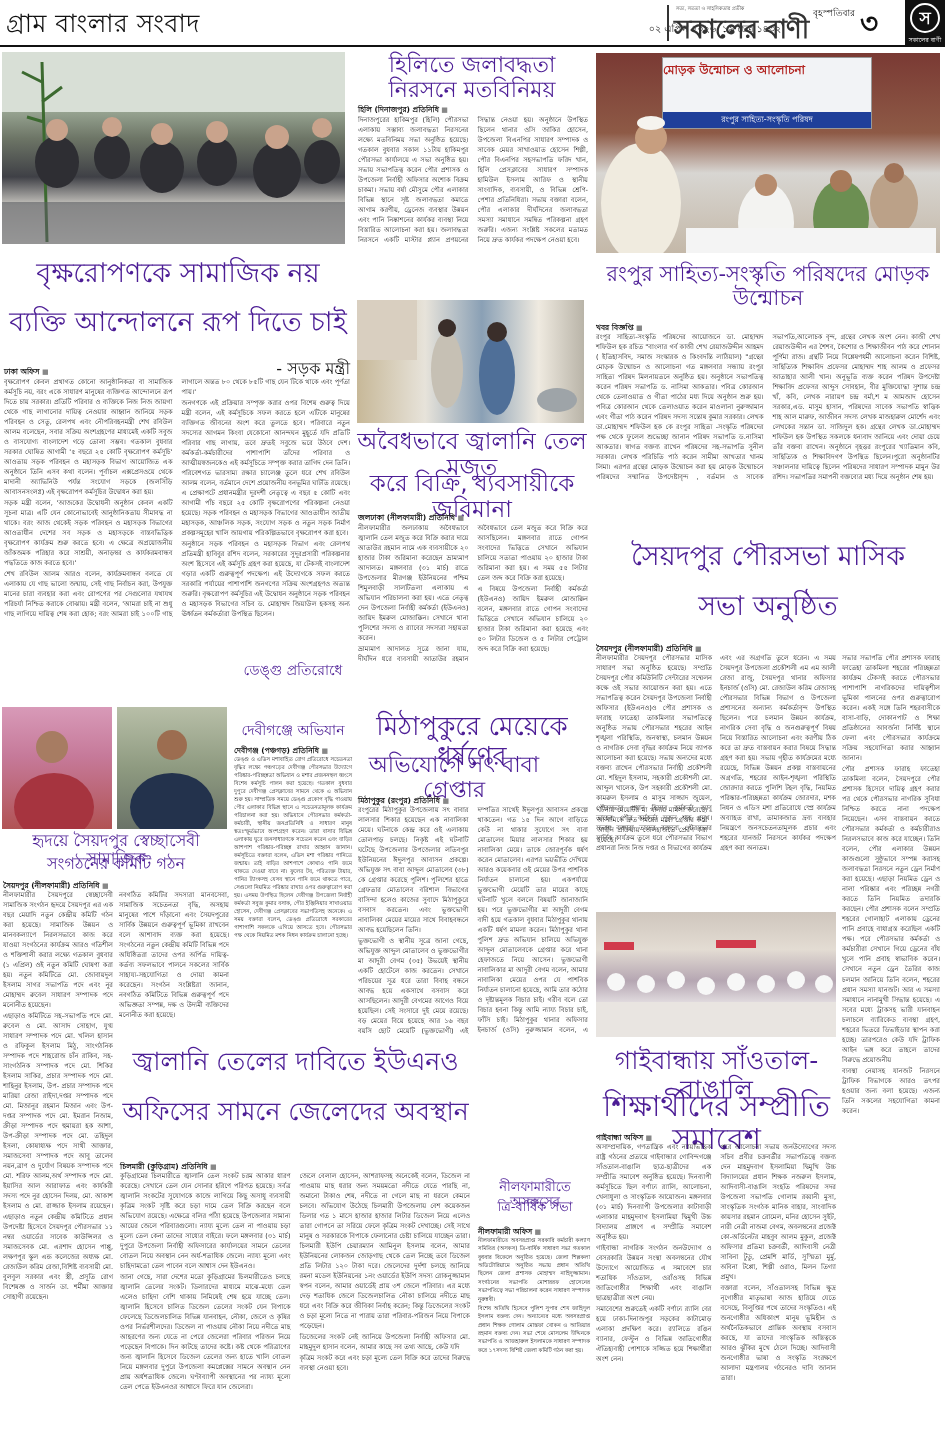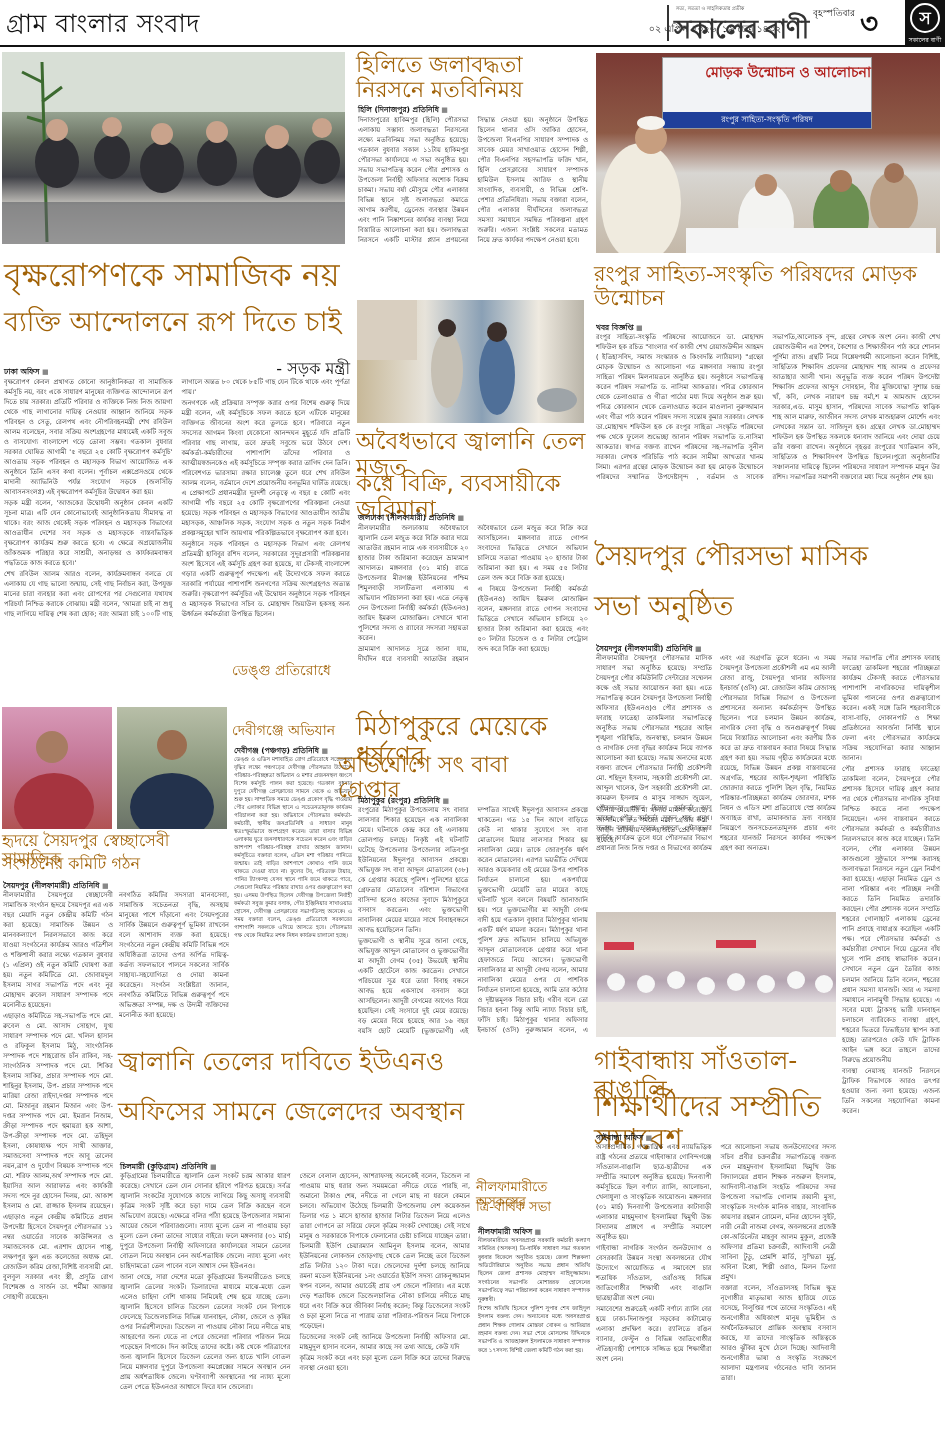--- a/index.html
+++ b/index.html
@@ -7,21 +7,21 @@
 body{font-family:"DejaVu Sans",sans-serif;color:#111;position:relative}
 .abs{position:absolute}
 .hdr{left:0;top:0;width:945px;height:47px;border-bottom:2px solid #111}
 .section-title{left:6px;top:4px;font-size:25px;font-family:"DejaVu Serif",serif;letter-spacing:0.5px}
 .day{left:795px;top:6px;font-size:9px;width:60px;text-align:right}
 .date{left:575px;top:22px;font-size:9.5px;width:280px;text-align:center}
 .black-box{left:905px;top:0;width:40px;height:46px;background:#111}
 .circle{left:910px;top:3px;width:30px;height:30px;border-radius:50%;border:2px solid #fff;color:#fff;font-size:17px;font-weight:bold;text-align:center;line-height:26px}
 .small-brand{left:906px;top:35px;font-size:6px;color:#fff;width:38px;text-align:center}
 .img{overflow:hidden}
-.headline{font-family:"DejaVu Sans",sans-serif;font-weight:normal;text-align:left;line-height:1.15;color:#a16207}
+.headline{font-family:"DejaVu Sans",sans-serif;font-weight:normal;text-align:center;line-height:1.15;color:#4c1d95}
 .byline{font-size:7.5px;font-weight:bold}
 .byline::after{content:" ■";color:#888;font-size:7px}
 .body{font-size:6.6px;line-height:1.52;text-align:justify;color:#222}
 .cols2{column-count:2;column-gap:9px}
 .body p{margin-bottom:1px}
 .author{font-size:16px;text-align:right}
 </style>
 </head>
 <body>
 
@@ -53,21 +53,21 @@
       <circle cx="55" cy="78" r="11"></circle>
         <circle cx="110" cy="75" r="10"></circle>
         <circle cx="160" cy="82" r="11"></circle>
         <circle cx="215" cy="80" r="11"></circle>
         <circle cx="275" cy="85" r="12"></circle>
         <circle cx="320" cy="76" r="10"></circle>
     </g>
     <rect x="0" y="150" width="343" height="42" fill="#5b5d63" opacity="0.6"></rect>
   </svg>
 </div>
-<div class="abs headline" style="left:4px;top:257px;width:348px;font-size:32px">বৃক্ষরোপণকে সামাজিক নয়</div>
+<div class="abs headline" style="left:4px;top:257px;width:348px;font-size:27px">বৃক্ষরোপণকে সামাজিক নয়</div>
 <div class="abs headline" style="left:4px;top:306px;width:348px;font-size:27px">ব্যক্তি আন্দোলনে রূপ দিতে চাই</div>
 <div class="abs author" style="left:200px;top:356px;width:150px">- সড়ক মন্ত্রী</div>
 <div class="abs byline" style="left:4px;top:366px">ঢাকা অফিস</div>
 <div class="abs body cols2" style="left:4px;top:377px;width:346px;height:320px">
   <p>বৃক্ষরোপণ কেবল প্রথাগত কোনো আনুষ্ঠানিকতা বা সামাজিক কর্মসূচি নয়, বরং একে সাধারণ মানুষের ব্যক্তিগত আন্দোলনে রূপ দিতে চায় সরকার। প্রতিটি পরিবার ও ব্যক্তিকে নিজ নিজ জায়গা থেকে গাছ লাগানোর দায়িত্ব নেওয়ার আহ্বান জানিয়ে সড়ক পরিবহন ও সেতু, রেলপথ এবং নৌপরিবহনমন্ত্রী শেখ রবিউল আলম বলেছেন, সবার সক্রিয় অংশগ্রহণের মাধ্যমেই একটি সবুজ ও বাসযোগ্য বাংলাদেশ গড়ে তোলা সম্ভব। গতকাল বুধবার সরকার ঘোষিত আগামী '৫ বছরে ২৫ কোটি বৃক্ষরোপণ কর্মসূচি' আওতায় সড়ক পরিবহন ও মহাসড়ক বিভাগ আয়োজিত এক অনুষ্ঠানে তিনি এসব কথা বলেন। পূর্বাচল এক্সপ্রেসওয়ে থেকে মাদানী অ্যাভিনিউ পর্যন্ত সংযোগ সড়কে (জলসিঁড়ি আবাসনসংলগ্ন) এই বৃক্ষরোপণ কর্মসূচির উদ্বোধন করা হয়।</p>
   <p>সড়ক মন্ত্রী বলেন, 'আজকের উদ্বোধনী অনুষ্ঠান কেবল একটি সূচনা মাত্র। এটি যেন কোনোভাবেই আনুষ্ঠানিকতায় সীমাবদ্ধ না থাকে। বরং আজ থেকেই সড়ক পরিবহন ও মহাসড়ক বিভাগের আওতাধীন দেশের সব সড়ক ও মহাসড়কে বাস্তবভিত্তিক বৃক্ষরোপণ কার্যক্রম শুরু করতে হবে। এ ক্ষেত্রে অপ্রয়োজনীয় জাঁকজমক পরিহার করে সাশ্রয়ী, অনাড়ম্বর ও কার্যকরমবান্ধব পদ্ধতিতে কাজ করতে হবে।'</p>
   <p>শেখ রবিউল আলম আরও বলেন, কার্যক্রমবান্ধব বলতে যে এলাকায় যে গাছ ভালো জন্মায়, সেই গাছ নির্বাচন করা, উপযুক্ত মানের চারা ব্যবহার করা এবং রোপণের পর সেগুলোর যথাযথ পরিচর্যা নিশ্চিত করাকে বোঝায়। মন্ত্রী বলেন, 'আমরা চাই না শুধু গাছ লাগিয়ে দায়িত্ব শেষ করা হোক; বরং আমরা চাই ১০০টি গাছ লাগালে অন্তত ৮০ থেকে ৮৫টি গাছ যেন টিকে থাকে এবং পূর্ণতা পায়।'</p>
   <p>জনগণকে এই প্রক্রিয়ার সম্পৃক্ত করার ওপর বিশেষ গুরুত্ব দিয়ে মন্ত্রী বলেন, এই কর্মসূচিকে সফল করতে হলে এটিকে মানুষের ব্যক্তিগত জীবনের অংশ করে তুলতে হবে। পরিবারে নতুন সদস্যের আগমন কিংবা যেকোনো আনন্দঘন মুহূর্তে যদি প্রতিটি পরিবার গাছ লাগায়, তবে দ্রুতই সবুজে ভরে উঠবে দেশ। কর্মকর্তা-কর্মচারীদের পাশাপাশি তাঁদের পরিবার ও আত্মীয়স্বজনকেও এই কর্মসূচিতে সম্পৃক্ত করার তাগিদ দেন তিনি। পরিবেশগত ভারসাম্য রক্ষার চ্যালেঞ্জ তুলে ধরে শেখ রবিউল আলম বলেন, বর্তমানে দেশে প্রয়োজনীয় বনভূমির ঘাটতি রয়েছে। এ প্রেক্ষাপটে প্রধানমন্ত্রীর দূরদর্শী নেতৃত্বে এ বছর ৫ কোটি এবং আগামী পাঁচ বছরে ২৫ কোটি বৃক্ষরোপণের পরিকল্পনা নেওয়া হয়েছে। সড়ক পরিবহন ও মহাসড়ক বিভাগের আওতাধীন জাতীয় মহাসড়ক, আঞ্চলিক সড়ক, সংযোগ সড়ক ও নতুন সড়ক নির্মাণ প্রকল্পসমূহের খালি জায়গায় পরিকল্পিতভাবে বৃক্ষরোপণ করা হবে।</p>
   <p>অনুষ্ঠানে সড়ক পরিবহন ও মহাসড়ক বিভাগ এবং রেলপথ প্রতিমন্ত্রী হাবিবুর রশিদ বলেন, সরকারের সুদূরপ্রসারী পরিকল্পনার অংশ হিসেবে এই কর্মসূচি গ্রহণ করা হয়েছে, যা টেকসই বাংলাদেশ গড়ার একটি গুরুত্বপূর্ণ পদক্ষেপ। এই উদ্যোগকে সফল করতে সরকারি পর্যায়ের পাশাপাশি জনগণের সক্রিয় অংশগ্রহণও অত্যন্ত জরুরি। বৃক্ষরোপণ কর্মসূচির এই উদ্বোধন অনুষ্ঠানে সড়ক পরিবহন ও মহাসড়ক বিভাগের সচিব ড. মোহাম্মদ জিয়াউল হকসহ অন্য ঊর্ধ্বতন কর্মকর্তারা উপস্থিত ছিলেন।</p>
 </div>
@@ -92,21 +92,21 @@
 <div class="abs headline" style="left:356px;top:470px;width:232px;font-size:23px">করে বিক্রি, ব্যবসায়ীকে জরিমানা</div>
 <div class="abs byline" style="left:358px;top:512px">জলঢাকা (নীলফামারী) প্রতিনিধি</div>
 <div class="abs body cols2" style="left:358px;top:523px;width:230px;height:184px">
   <p>নীলফামারীর জলঢাকায় অবৈধভাবে জ্বালানি তেল মজুত করে বিক্রি করার দায়ে আতাউর রহমান নামে এক ব্যবসায়ীকে ২০ হাজার টাকা জরিমানা করেছেন ভ্রাম্যমাণ আদালত। মঙ্গলবার (৩১ মার্চ) রাতে উপজেলার মীরগঞ্জ ইউনিয়নের পশ্চিম শিমুলবাড়ী সালটিতলা এলাকায় এ অভিযান পরিচালনা করা হয়। এতে নেতৃত্ব দেন উপজেলা নির্বাহী কর্মকর্তা (ইউএনও) জায়িদ ইমরুল মোজাক্কিন। সেখানে থানা পুলিশের সদস্য ও র‍্যাবের সদস্যরা সহায়তা করেন।</p>
   <p>ভ্রাম্যমাণ আদালত সূত্রে জানা যায়, দীর্ঘদিন ধরে ব্যবসায়ী আতাউর রহমান অবৈধভাবে তেল মজুত করে বিক্রি করে আসছিলেন। মঙ্গলবার রাতে গোপন সংবাদের ভিত্তিতে সেখানে অভিযান চালিয়ে সত্যতা পাওয়ায় ২০ হাজার টাকা জরিমানা করা হয়। এ সময় ৫৫ লিটার তেল জব্দ করে বিক্রি করা হয়েছে।</p>
   <p>এ বিষয়ে উপজেলা নির্বাহী কর্মকর্তা (ইউএনও) জায়িদ ইমরুল মোজাক্কিন বলেন, মঙ্গলবার রাতে গোপন সংবাদের ভিত্তিতে সেখানে অভিযান চালিয়ে ২০ হাজার টাকা জরিমানা করা হয়েছে এবং ৫০ লিটার ডিজেল ও ৫ লিটার পেট্রোল জব্দ করে বিক্রি করা হয়েছে।</p>
 </div>
 
 <div class="abs img" style="left:596px;top:53px;width:344px;height:200px;background:linear-gradient(180deg,#7a3a34 0%,#8e5a46 40%,#d8d6d2 60%,#c4b8a8 100%)" aria-label="রংপুর সাহিত্য-সংস্কৃতি পরিষদের মোড়ক উন্মোচন অনুষ্ঠান">
   <div class="abs" style="left:66px;top:4px;width:210px;height:72px;background:#f2f3f6;border:1px solid #999">
-    <div style="text-align:right;font-size:14px;color:#b2221f;font-weight:bold;margin-top:3px">মোড়ক উন্মোচন ও আলোচনা</div>
+    <div style="text-align:left;font-size:12px;color:#b2221f;font-weight:bold;margin-top:3px">মোড়ক উন্মোচন ও আলোচনা</div>
     <div class="abs" style="left:0;bottom:0;width:100%;height:16px;background:#1f3f9a;color:#fff;font-size:8px;text-align:center;line-height:16px">রংপুর সাহিত্য-সংস্কৃতি পরিষদ</div>
   </div>
   <svg width="344" height="200" style="position:absolute;left:0;top:0">
     <ellipse cx="45" cy="150" rx="40" ry="60" fill="#f0ebdf"></ellipse>
       <circle cx="55" cy="85" r="16" fill="#c79e7f"></circle>
       <ellipse cx="55" cy="70" rx="14" ry="7" fill="#f5f3ee"></ellipse>
     <ellipse cx="170" cy="170" rx="28" ry="40" fill="#f3f3f1"></ellipse>
       <circle cx="170" cy="132" r="11" fill="#b68b6d"></circle>
     <ellipse cx="245" cy="165" rx="28" ry="38" fill="#6c8f52"></ellipse>
       <circle cx="245" cy="128" r="11" fill="#a87a5a"></circle>

